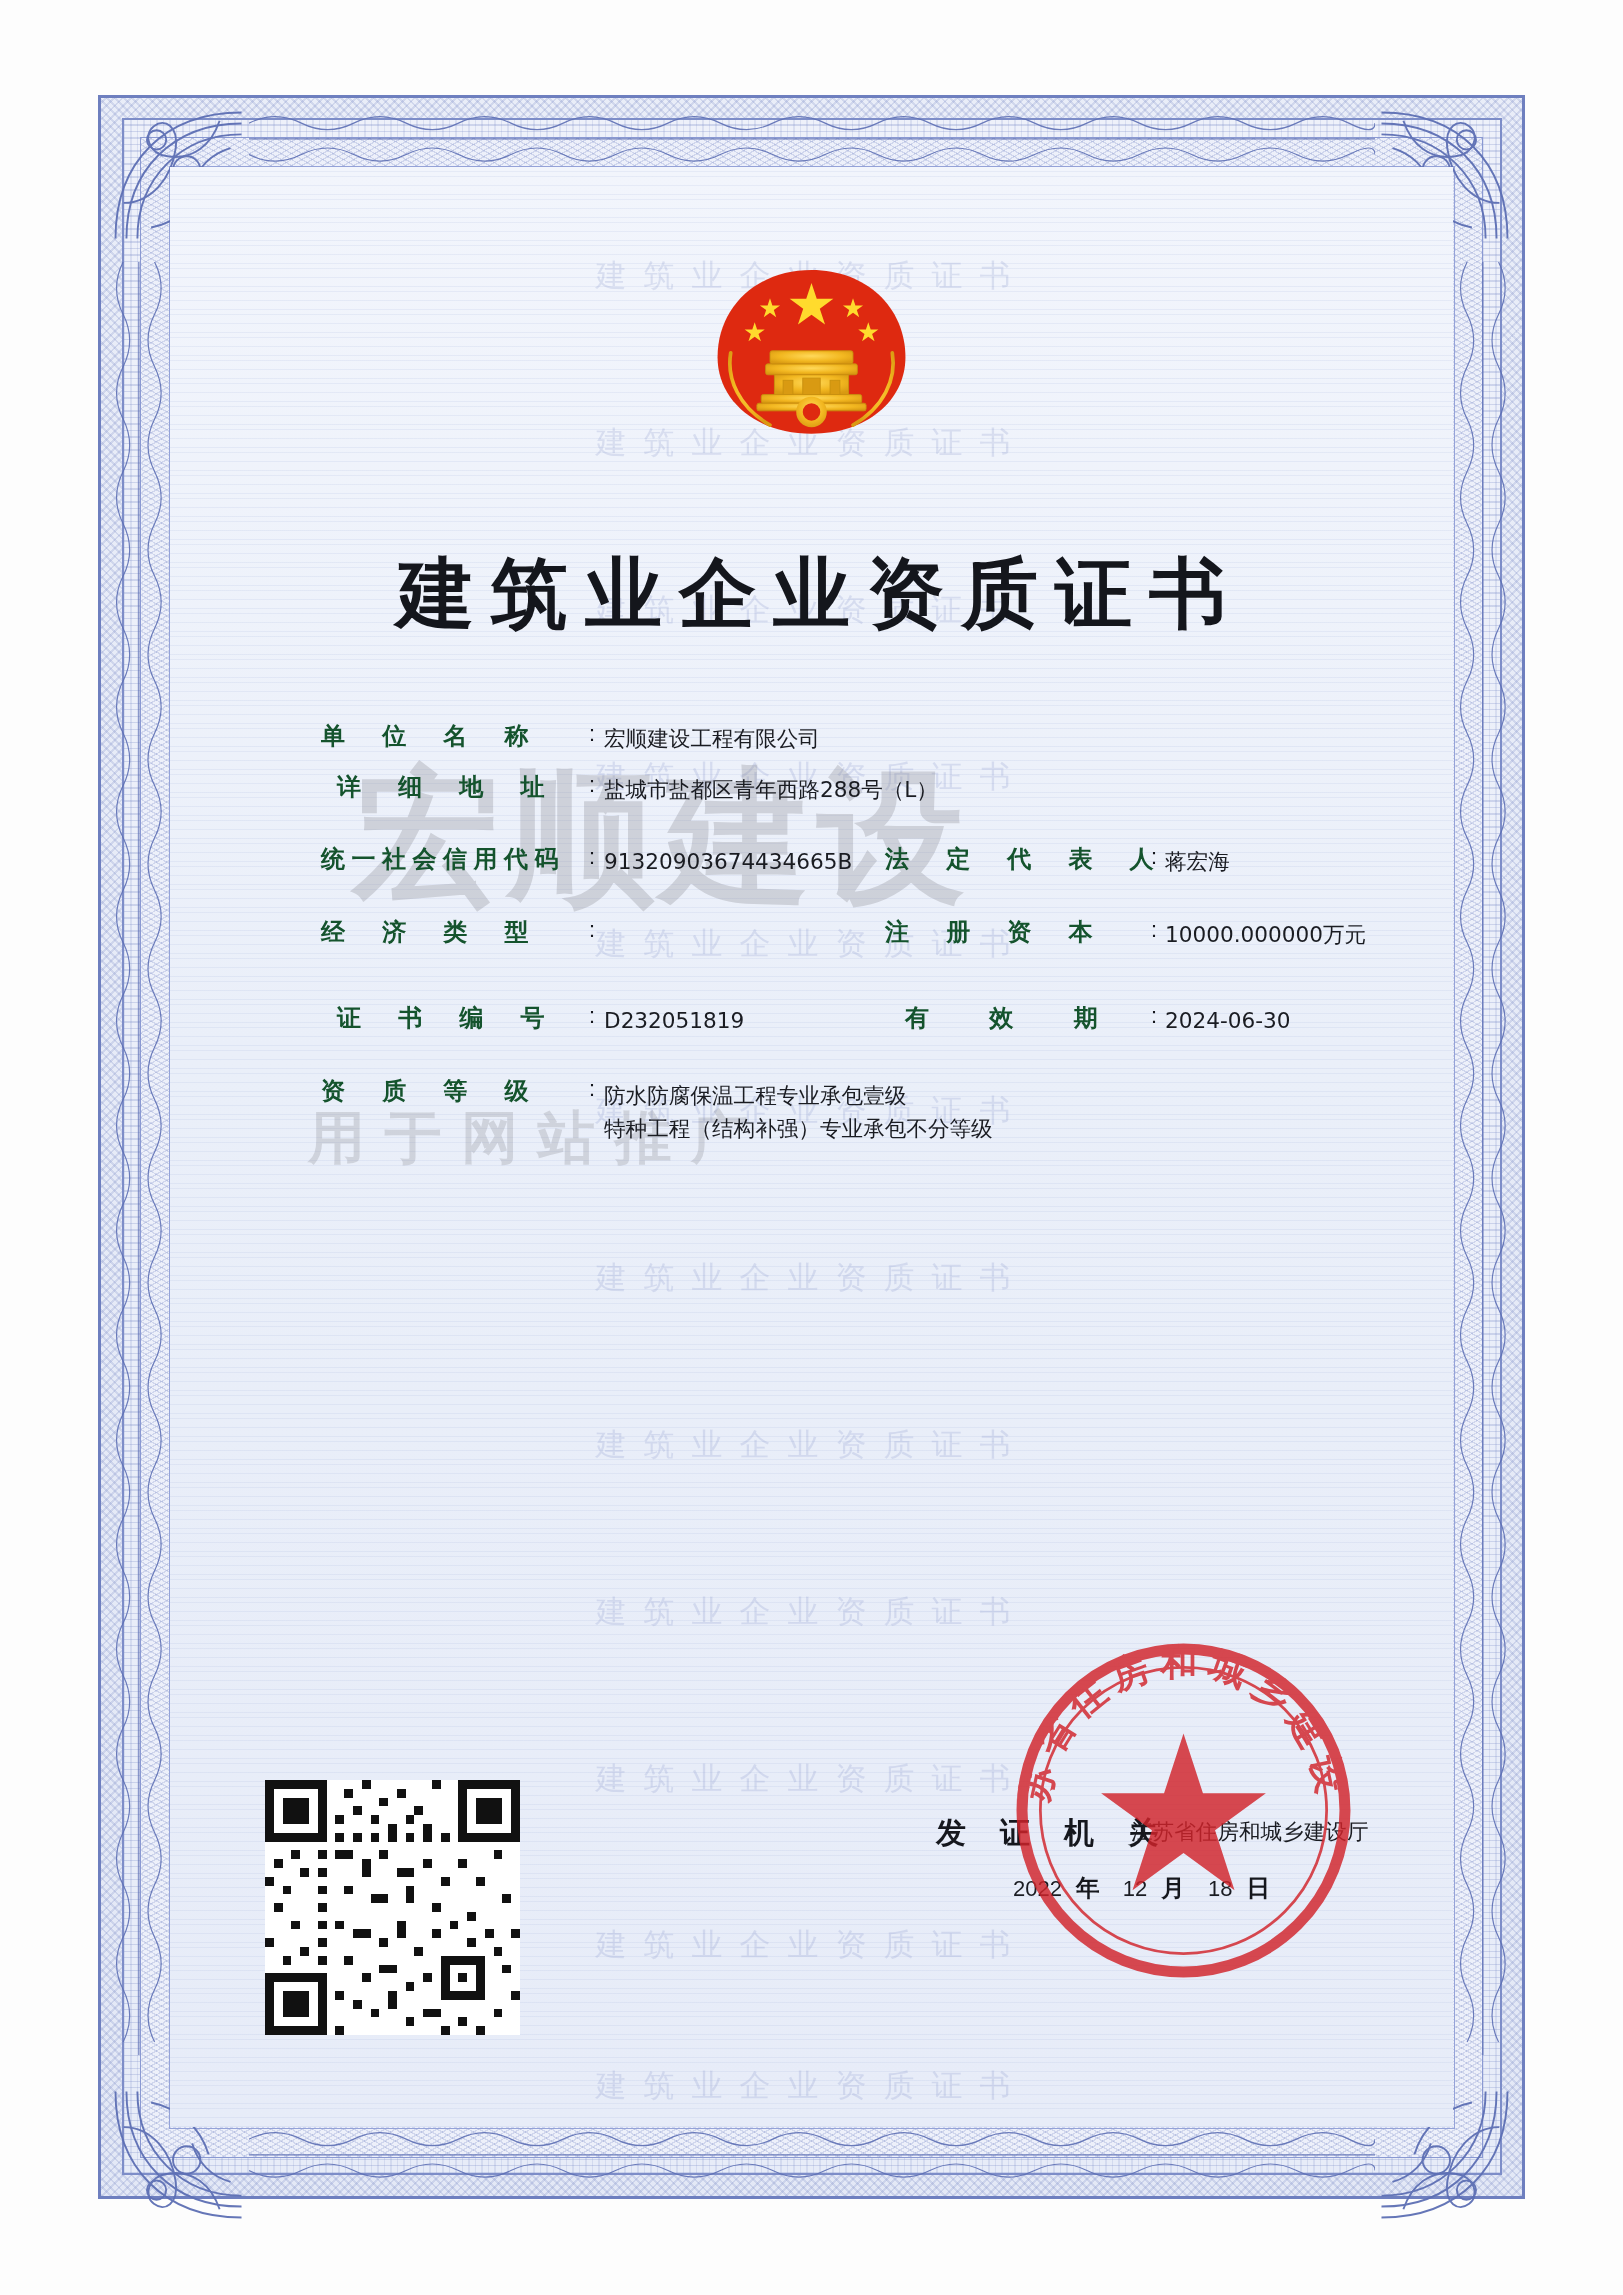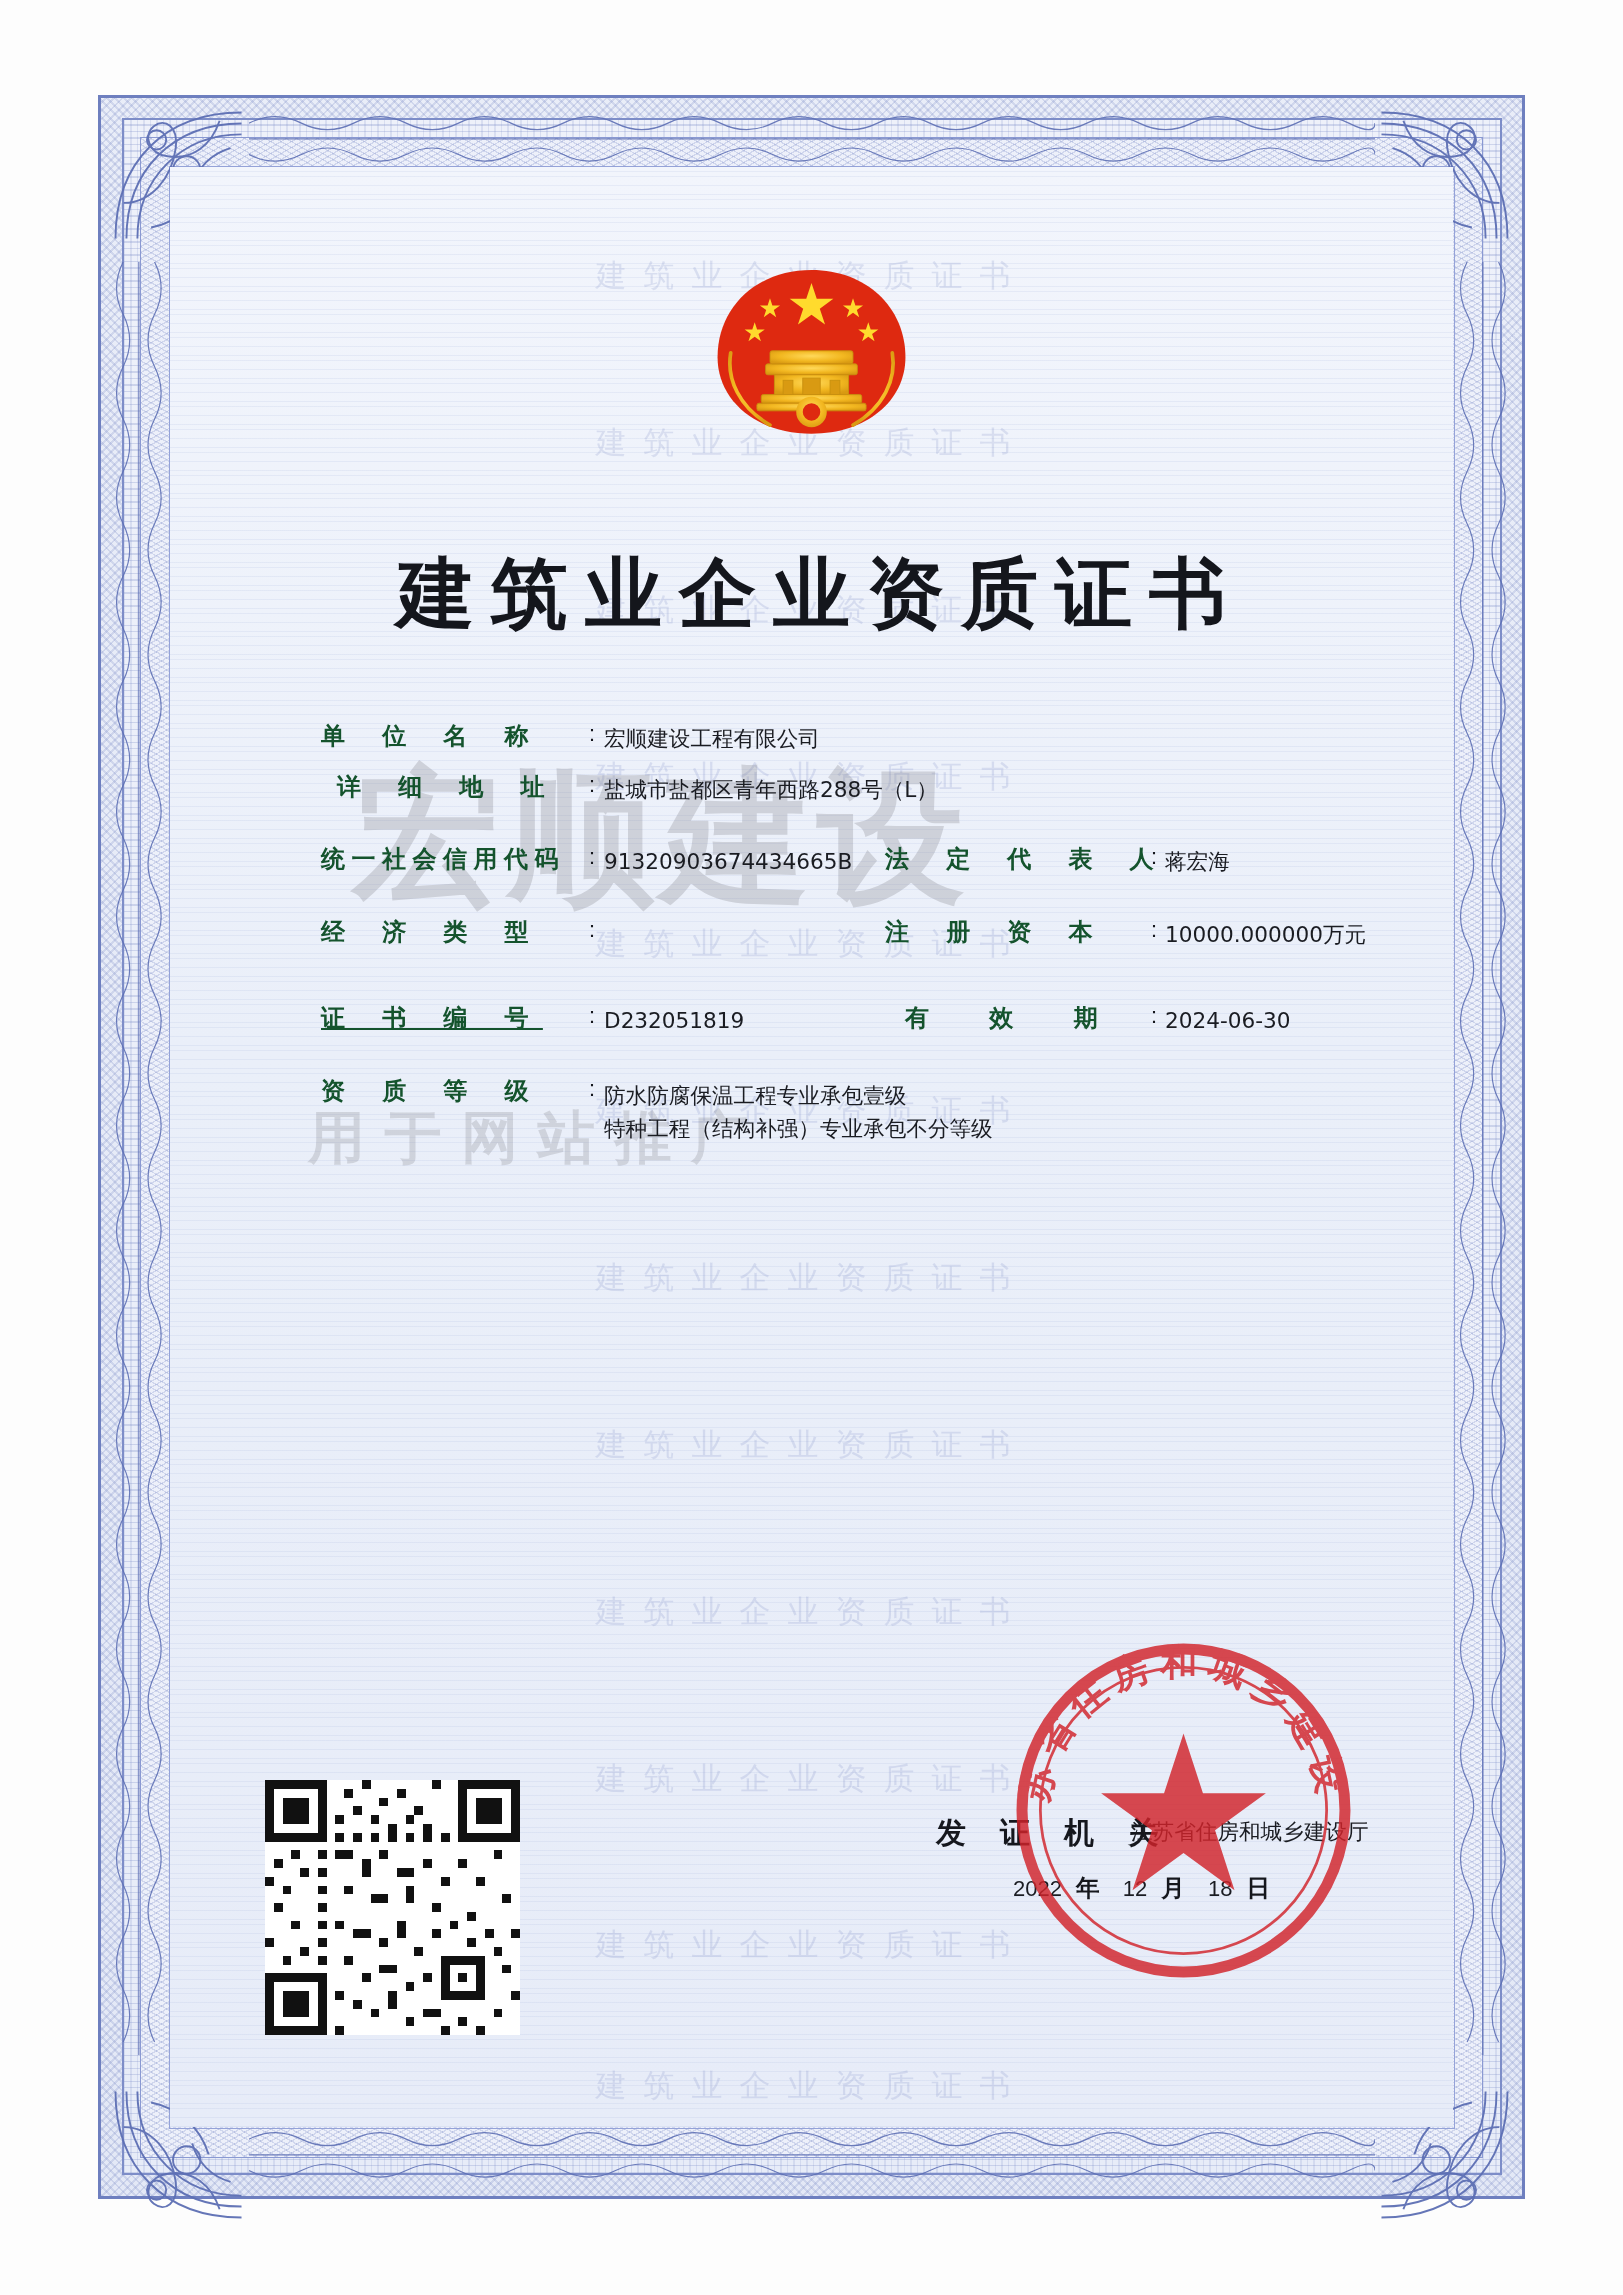--- a/index.html
+++ b/index.html
@@ -415,21 +415,21 @@
 
     <div class="field-row" style="height:86px;">
       <span class="lbl spread" style="left:0;">经 济 类 型</span>
       <span class="colon" style="left:268px;">:</span>
       <span class="lbl spread" style="left:564px;">注 册 资 本</span>
       <span class="colon" style="left:830px;">:</span>
       <span class="val" style="left:844px;">10000.000000万元</span>
     </div>
 
     <div class="field-row" style="height:73px;">
-      <span class="lbl spread" style="left:0;text-decoration:underline;">证 书 编 号</span>
+      <span class="lbl spread" style="left:16px;">证 书 编 号</span>
       <span class="colon" style="left:268px;">:</span>
       <span class="val" style="left:283px;">D232051819</span>
       <span class="lbl spread" style="left:584px; letter-spacing:26px;">有 效 期</span>
       <span class="colon" style="left:830px;">:</span>
       <span class="val" style="left:844px;">2024-06-30</span>
     </div>
 
     <div class="field-row" style="height:92px;">
       <span class="lbl spread" style="left:0;">资 质 等 级</span>
       <span class="colon" style="left:268px;">:</span>

